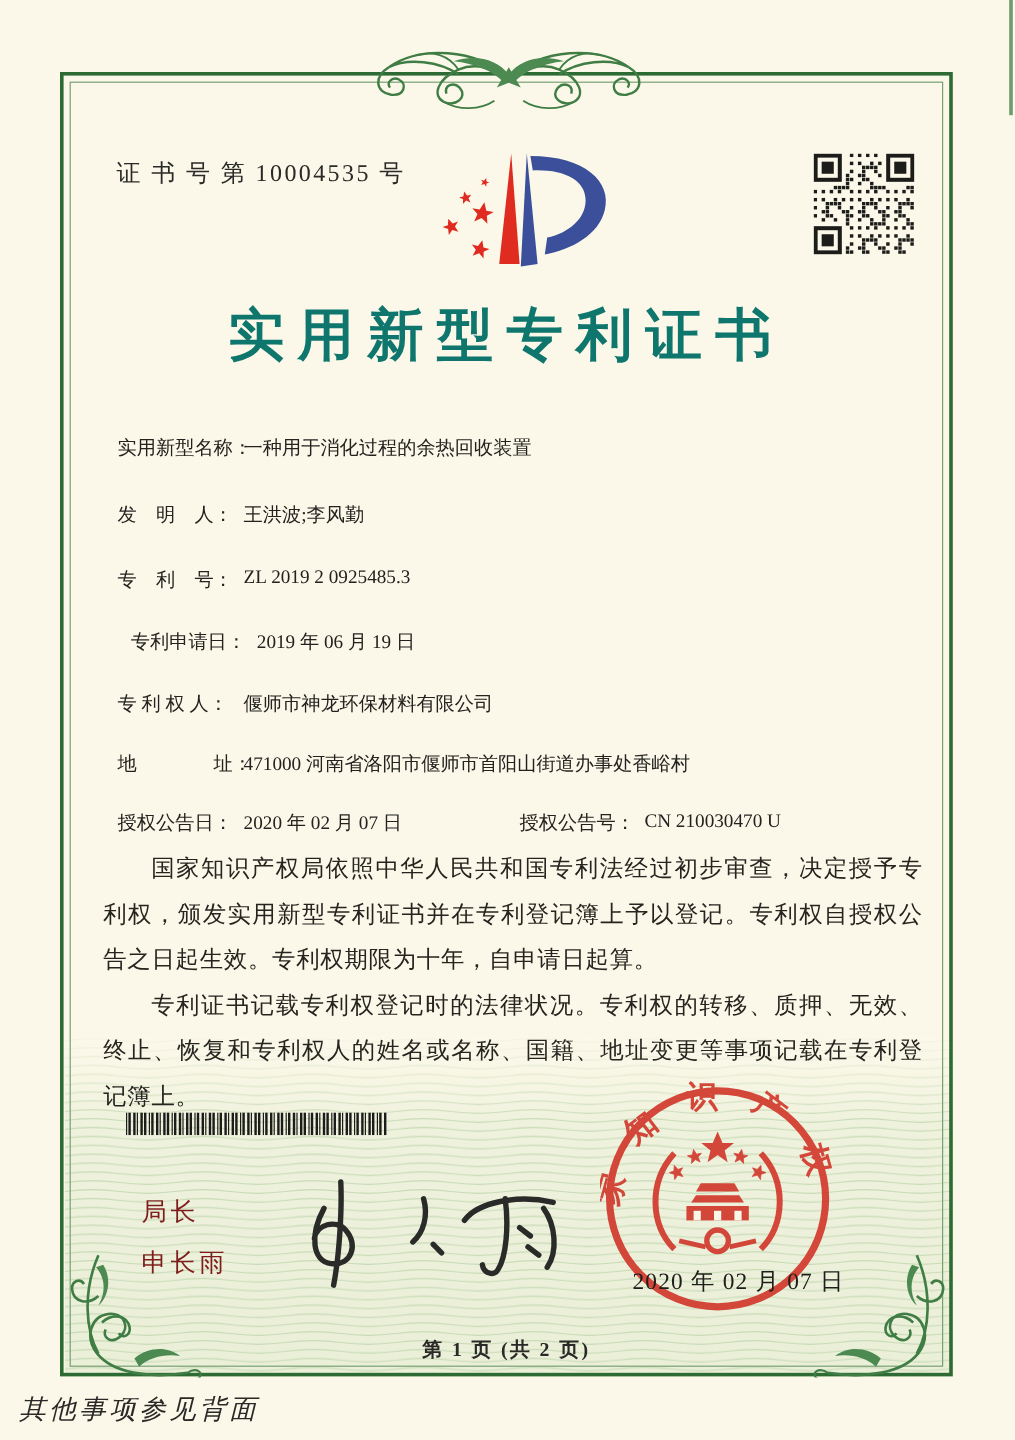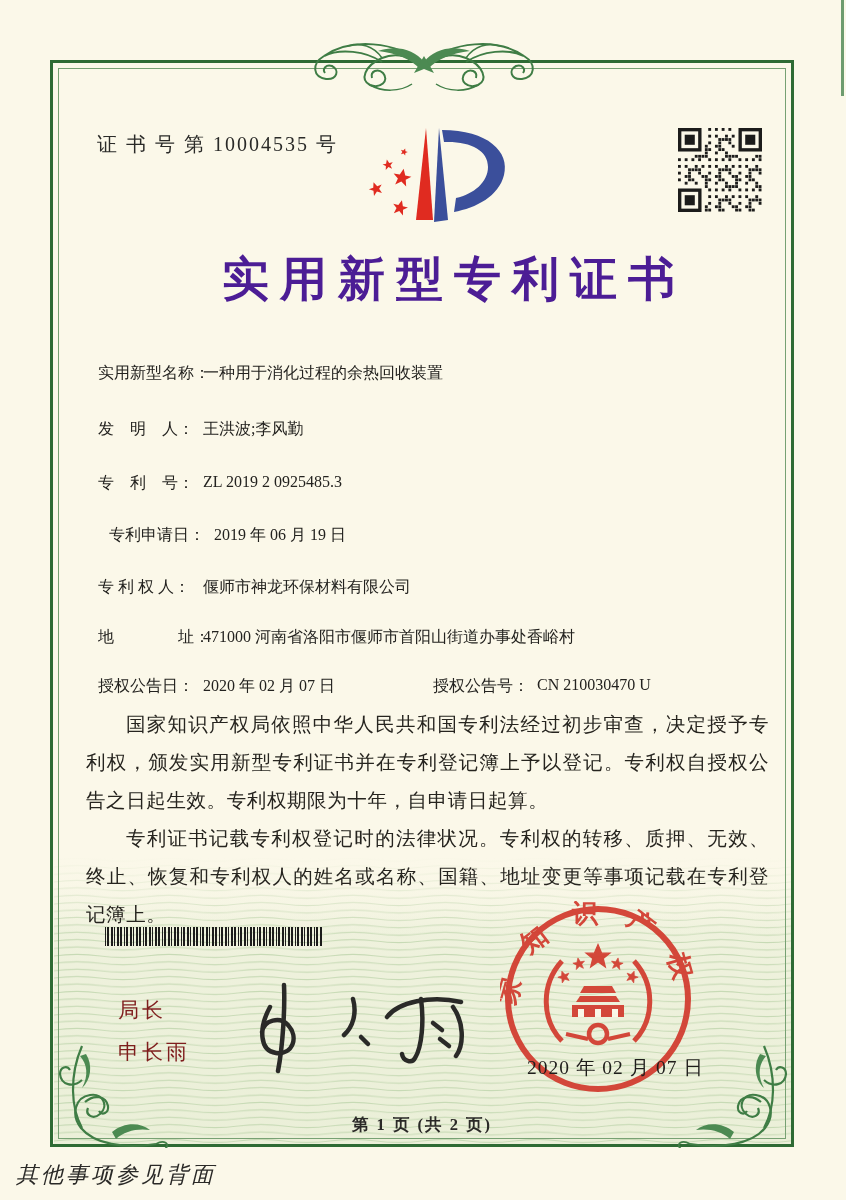--- a/index.html
+++ b/index.html
@@ -27,33 +27,33 @@
   }
   .cert-no{
     position:absolute;left:97px;top:131px;font-size:20px;letter-spacing:2px;
     color:#2a2a28;z-index:3;
   }
   .logo{position:absolute;left:338px;top:120px;z-index:3;}
   .qr{position:absolute;left:678px;top:128px;z-index:3;}
   .title{
     position:absolute;left:50px;top:248px;width:744px;margin:0;
     text-align:center;font-size:47px;font-weight:700;letter-spacing:11px;
-    color:#4c1d95;z-index:3;padding-left:32px;
+    color:#0f766e;z-index:3;
   }
   .field{position:absolute;left:0;width:846px;height:28px;font-size:16px;z-index:3;}
   .f-label{position:absolute;left:98px;color:#23221f;}
   .f-value{position:absolute;left:203px;color:#23221f;}
   .f-label2{position:absolute;left:433px;color:#23221f;}
   .f-value2{position:absolute;left:537px;color:#23221f;}
   .paras{
     position:absolute;left:86px;top:706px;width:683px;z-index:3;
     font-size:19.5px;line-height:38px;text-align:justify;letter-spacing:.6px;
     color:#26241f;
   }
-  .paras p{margin:0;text-indent:2.05em;}
+  .paras p{margin:0;text-indent:2.05em;font-family:Liberation Mono, monospace;}
   .barcode{position:absolute;left:105px;top:927px;z-index:3;}
   .director{position:absolute;left:118px;top:989px;z-index:3;font-size:21px;color:#7f1d1d;}
   .director div{height:42px;line-height:42px;letter-spacing:3px;}
   .signature{position:absolute;left:235px;top:965px;z-index:4;}
   .seal{position:absolute;left:500px;top:901px;z-index:4;opacity:.93;}
   .seal-date{
     position:absolute;left:527px;top:1054px;z-index:5;
     font-size:19.5px;letter-spacing:1px;color:#1e1d1b;
   }
   .page-info{

